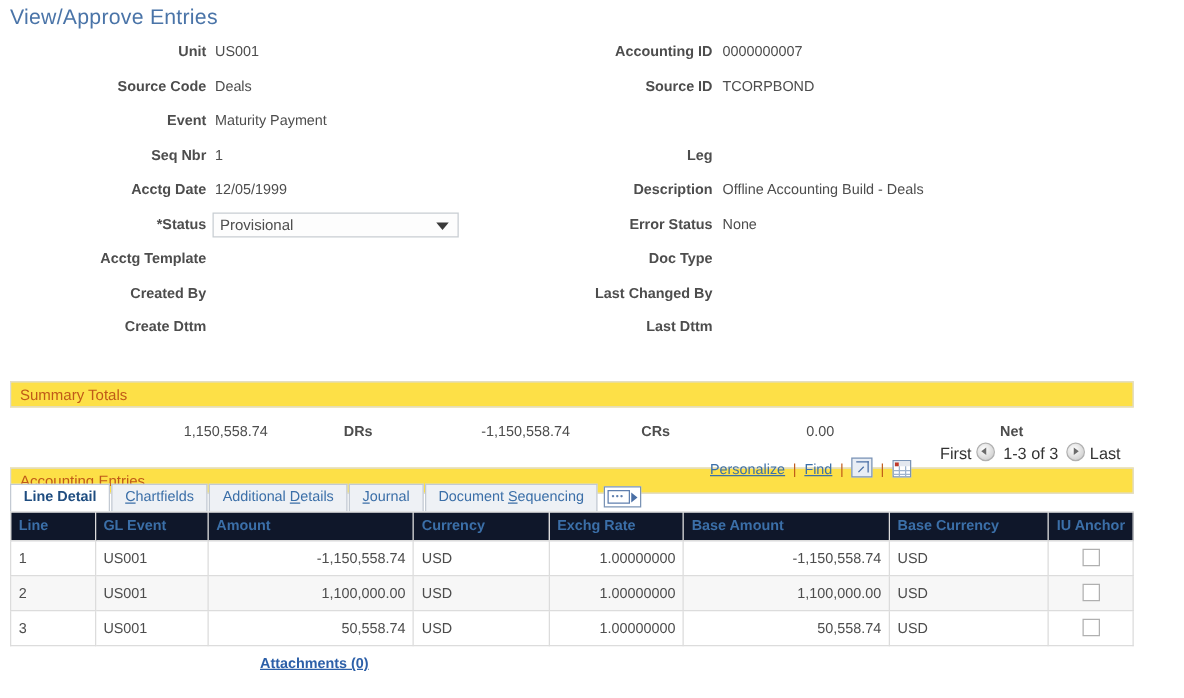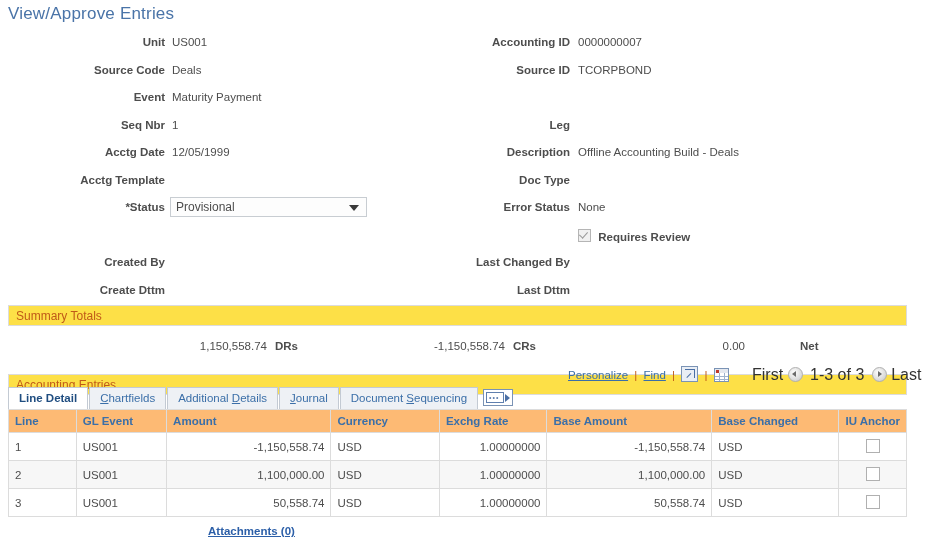--- a/index.html
+++ b/index.html
@@ -58,21 +58,21 @@
   .band{
     position:absolute;left:8px;height:21px;
     background:#fde047;border:1px solid #dcdcdc;box-sizing:border-box;
   }
   .band .band-label{
     position:absolute;left:7px;top:3px;
     color:#c05a18;font-size:12px;white-space:nowrap;
   }
 
   
-  .tot-val{position:absolute;color:#4d4d4d;text-align:right;font-size:11.5px;}
+  .tot-val{position:absolute;color:#4d4d4d;font-size:11.5px;}
   .tot-lbl{position:absolute;font-weight:bold;color:#4d4d4d;font-size:11.5px;}
 
   
   .gridbar{position:absolute;top:366px;font-size:11.5px;white-space:nowrap;}
   .glink{color:#3b6fa8;text-decoration:underline;cursor:pointer;}
   .gsep{color:#c05a18;padding:0 3px;}
   .ico-pop{
     display:inline-block;width:15px;height:14px;vertical-align:-3px;
     border:1px solid #7a93b5;background:#e9eef5;position:relative;
   }
@@ -90,21 +90,21 @@
     border:1px solid #7a93b5;background:#ffffff;position:relative;
     box-sizing:border-box;
   }
   .ico-grid .gtop{position:absolute;left:0;top:0;right:0;height:4px;background:#e4e8ef;}
   .ico-grid .gred{position:absolute;left:1px;top:1px;width:3px;height:3px;background:#c0392b;}
   .ico-grid .gl1,.ico-grid .gl2{position:absolute;left:0;right:0;height:1px;background:#9fb3cd;}
   .ico-grid .gl1{top:7px;} .ico-grid .gl2{top:10px;}
   .ico-grid .gv1,.ico-grid .gv2{position:absolute;top:4px;bottom:0;width:1px;background:#9fb3cd;}
   .ico-grid .gv1{left:4px;} .ico-grid .gv2{left:9px;}
 
-  .navwrap{position:absolute;top:366px;font-size:16px;color:#333;white-space:nowrap;}
+  .navwrap{position:absolute;top:354px;font-size:13px;color:#333;white-space:nowrap;}
   .navbtn{
     display:inline-block;width:13px;height:13px;border-radius:50%;
     background:radial-gradient(circle at 40% 35%,#ffffff,#d6d6d6 70%,#b9b9b9);
     border:1px solid #b0b0b0;position:relative;vertical-align:-2px;cursor:pointer;
   }
   .navbtn:after{
     content:"";position:absolute;top:3px;width:0;height:0;
     border-top:3.5px solid transparent;border-bottom:3.5px solid transparent;
   }
   .navbtn.prev:after{left:3px;border-right:4px solid #6b6b6b;}
@@ -135,21 +135,21 @@
     border-top:4px solid transparent;border-bottom:4px solid transparent;
     border-left:5px solid #4a6fa5;
   }
 
   
   table.grid{
     position:absolute;left:8px;top:409px;width:899px;
     border-collapse:collapse;font-size:11.5px;
   }
   table.grid th{
-    background:#fdba74;color:#3b6fa8;font-weight:bold;text-align:left;
+    background:#0f172a;color:#3b6fa8;font-weight:bold;text-align:left;
     border:1px solid #dcdcdc;height:22px;padding:0 6px;white-space:nowrap;
     font-size:11.5px;
   }
   table.grid td{
     border:1px solid #dcdcdc;height:27px;padding:0 6px;color:#4d4d4d;
     white-space:nowrap;background:#ffffff;
   }
   table.grid tr.alt td{background:#f7f7f7;}
   td.num{text-align:right;}
   td.ctr,th.ctr{text-align:center;}
@@ -213,56 +213,48 @@
     </div>
 
     <div class="frow">
       <div class="col-l">
         <span class="lbl">Acctg Date</span>
         <span class="val">12/05/1999</span>
       </div>
       <div class="col-r">
         <span class="lbl">Description</span>
         <span class="val">Offline Accounting Build  - Deals</span>
-      </div>
-    </div>
-
-    <div class="frow">
-      <div class="col-l">
-        <span class="lbl">Acctg Template</span>
-        <span class="val"></span>
-      </div>
-      <div class="col-r">
-        <span class="lbl">Doc Type</span>
-        <span class="val"></span>
       </div>
     </div>
 
     <div class="frow">
       <div class="col-l">
         <span class="lbl">*Status</span>
         <div class="select">
           <span>Provisional</span>
           <span class="caret"></span>
         </div>
       </div>
       <div class="col-r">
         <span class="lbl">Error Status</span>
         <span class="val">None</span>
       </div>
     </div>
 
     <div class="frow">
-      <div class="col-r">
-        <span class="val" style="left:578px;">
-          <span class="cbox checked"></span>
-          <span style="font-weight:bold;color:#4d4d4d;margin-left:4px;">Requires Review</span>
-        </span>
-      </div>
-    </div>
+      <div class="col-l">
+        <span class="lbl">Acctg Template</span>
+        <span class="val"></span>
+      </div>
+      <div class="col-r">
+        <span class="lbl">Doc Type</span>
+        <span class="val"></span>
+      </div>
+    </div>
+
 
     <div class="frow">
       <div class="col-l">
         <span class="lbl">Created By</span>
         <span class="val"></span>
       </div>
       <div class="col-r">
         <span class="lbl">Last Changed By</span>
         <span class="val"></span>
       </div>
@@ -331,21 +323,21 @@
 
   <table class="grid">
     <thead>
       <tr>
         <th style="width:60px;">Line</th>
         <th style="width:82px;">GL Event</th>
         <th style="width:165px;">Amount</th>
         <th style="width:103px;">Currency</th>
         <th style="width:100px;">Exchg Rate</th>
         <th style="width:165px;">Base Amount</th>
-        <th style="width:120px;">Base Changed</th>
+        <th style="width:120px;">Base Currency</th>
         <th class="ctr">IU Anchor</th>
       </tr>
     </thead>
     <tbody>
       <tr>
         <td>1</td>
         <td>US001</td>
         <td class="num">-1,150,558.74</td>
         <td>USD</td>
         <td class="num">1.00000000</td>

